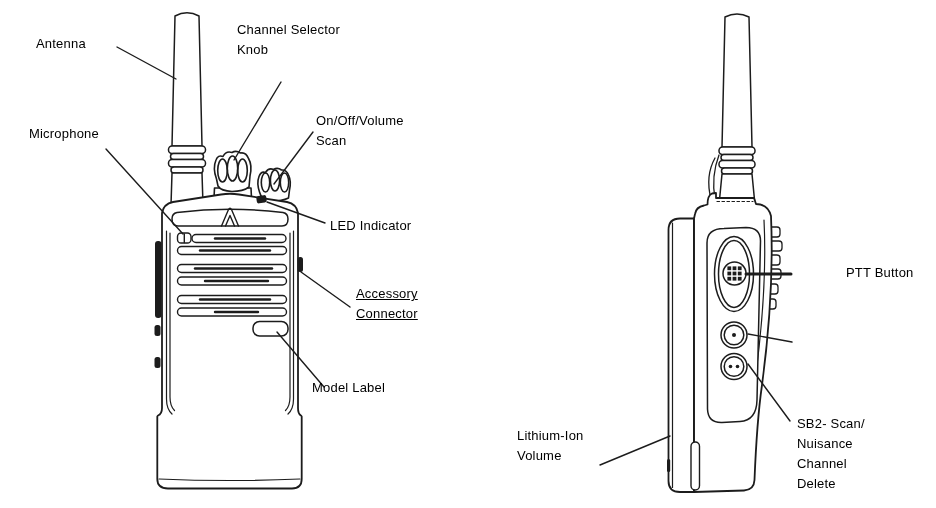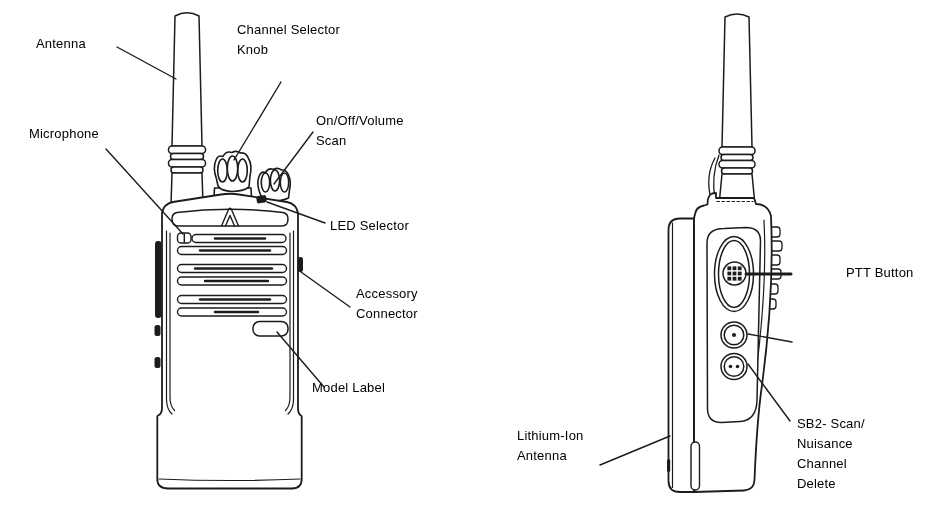--- a/index.html
+++ b/index.html
@@ -197,24 +197,24 @@
       <line x1="600" y1="465" x2="670" y2="436"></line>
     </g>
   </svg>
 
   <div class="lbl" style="left:36px;  top:34px;">Antenna</div>
   <div class="lbl" style="left:237px; top:20px;">Channel Selector
 Knob</div>
   <div class="lbl" style="left:29px;  top:124px;">Microphone</div>
   <div class="lbl" style="left:316px; top:111px;">On/Off/Volume
 Scan</div>
-  <div class="lbl" style="left:330px; top:216px;">LED Selector</div>
-  <div class="lbl" style="left:356px; top:284px;">Accessory
+  <div class="lbl" style="left:330px; top:216px;">LED Indicator</div>
+  <div class="lbl" style="left:356px; top:284px;text-decoration:underline;">Accessory
 Connector</div>
   <div class="lbl" style="left:312px; top:378px;">Model Label</div>
   <div class="lbl" style="left:846px; top:263px;">PTT Button</div>
   <div class="lbl" style="left:797px; top:414px;">SB2- Scan/
 Nuisance
 Channel
 Delete</div>
   <div class="lbl" style="left:517px; top:426px;">Lithium-Ion
-Antenna</div>
+Volume</div>
 </div>
 
 </body></html>

